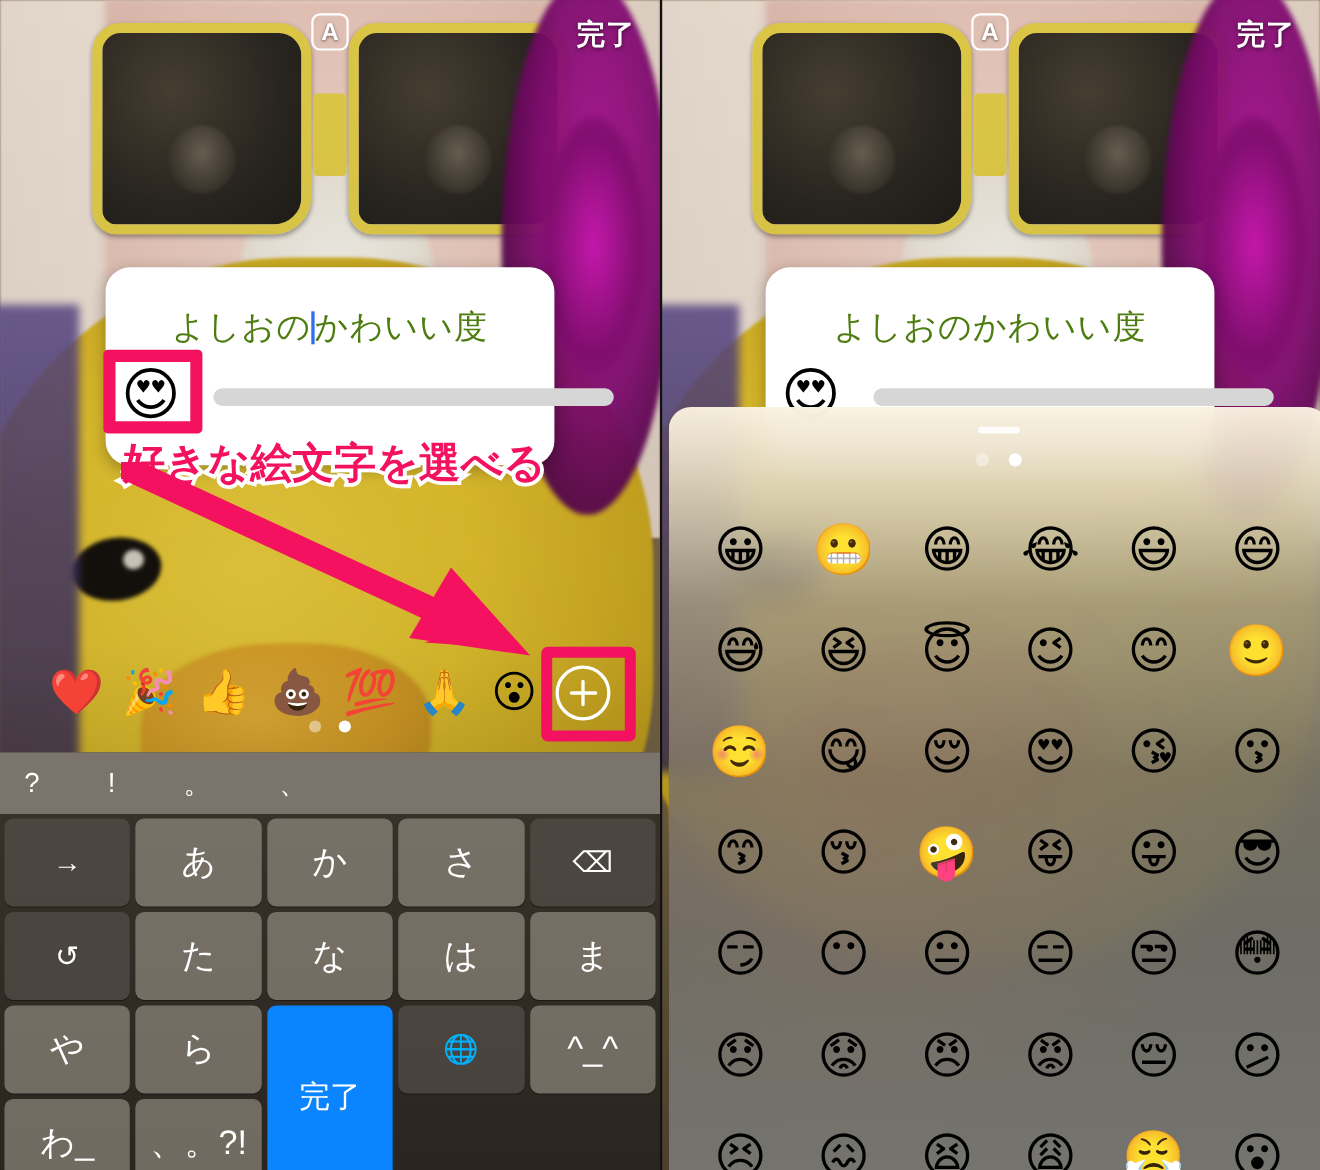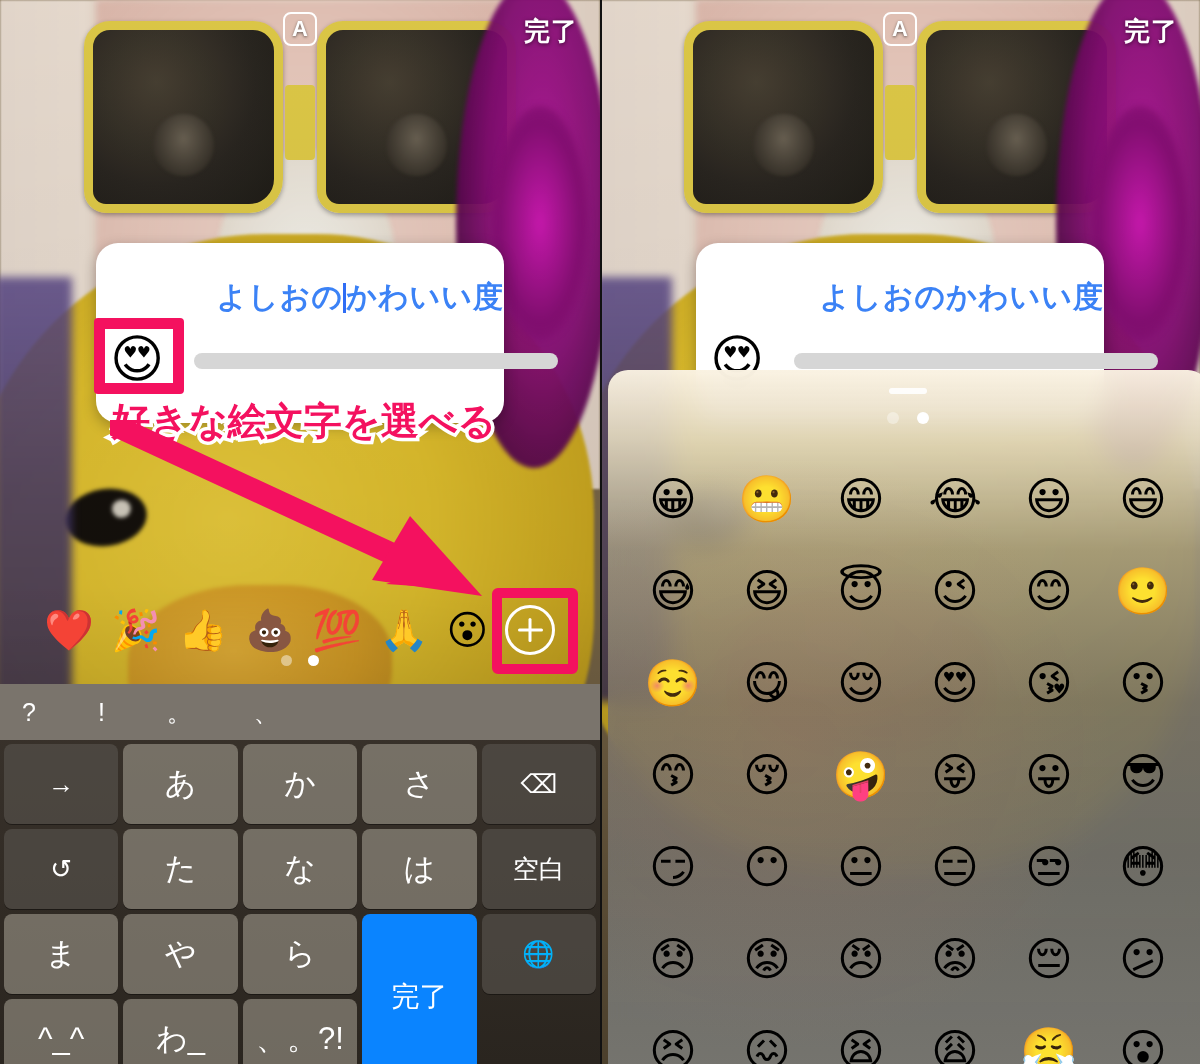--- a/index.html
+++ b/index.html
@@ -94,22 +94,22 @@
     position:absolute; right:22px; top:14px; color:#fff; font-size:26px; font-weight:700;
     letter-spacing:1px; text-shadow:0 1px 4px rgba(0,0,0,.6);
   }
 
   
   .card {
     position:absolute; left:96px; top:243px; width:408px; height:180px;
     background:#fff; border-radius:22px; box-shadow:0 4px 14px rgba(0,0,0,.28); z-index:15;
   }
   .card-title {
-    position:absolute; left:0; top:34px; width:100%; text-align:right;
-    color:#3b82f6; font-size:30px; font-weight:700; letter-spacing:1px;
+    position:absolute; left:0; top:34px; width:100%; text-align:center;
+    color:#4d7c0f; font-size:30px; font-weight:400; letter-spacing:1px;
   }
   .caret { display:inline-block; width:3px; height:30px; background:#2f6df5;
            vertical-align:-6px; margin:0 0px; }
   .slider-track {
     position:absolute; left:98px; top:110px; width:364px; height:16px;
     background:#d6d6d6; border-radius:8px;
   }
   .slider-thumb {
     position:absolute; left:14px; top:90px; font-size:52px; line-height:52px; z-index:3;
   }
@@ -276,21 +276,20 @@
         <div class="cell dark">→</div>
         <div class="cell">あ</div>
         <div class="cell">か</div>
         <div class="cell">さ</div>
         <div class="cell dark">⌫</div>
 
         <div class="cell dark">↺</div>
         <div class="cell">た</div>
         <div class="cell">な</div>
         <div class="cell">は</div>
-        <div class="cell dark">空白</div>
 
         <div class="cell">ま</div>
         <div class="cell">や</div>
         <div class="cell">ら</div>
         <div class="cell span2">完了</div>
 
         <div class="cell dark">🌐</div>
         <div class="cell">^_^</div>
         <div class="cell">わ_</div>
         <div class="cell">、。?!</div>

